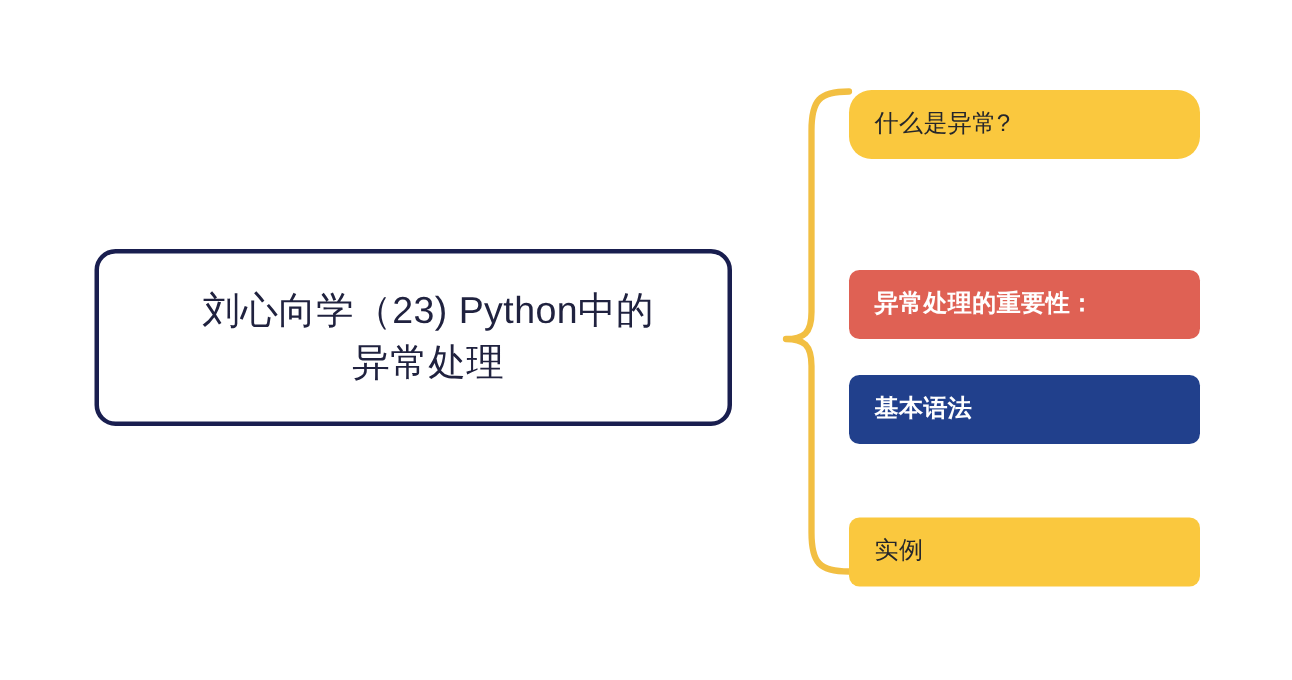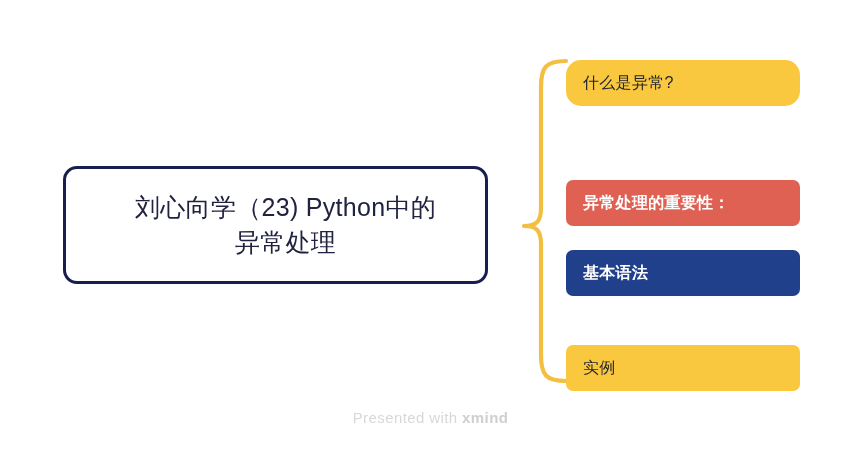--- a/index.html
+++ b/index.html
@@ -130,17 +130,14 @@
   </div>
 
   <div class="branch b2" style="background: rgb(33, 64, 140);">
     <span class="branch-label" style="color: rgb(255, 255, 255); font-weight: 700;">基本语法</span>
   </div>
 
   <div class="branch b3" style="background: rgb(250, 200, 62);">
     <span class="branch-label" style="color: rgb(36, 38, 43); font-weight: 400;">实例</span>
   </div>
 
-  <div class="watermark">
-    <span>Presented with </span><span class="brand">xmind</span>
-  </div>
 
 </div>
 
 </body></html>

